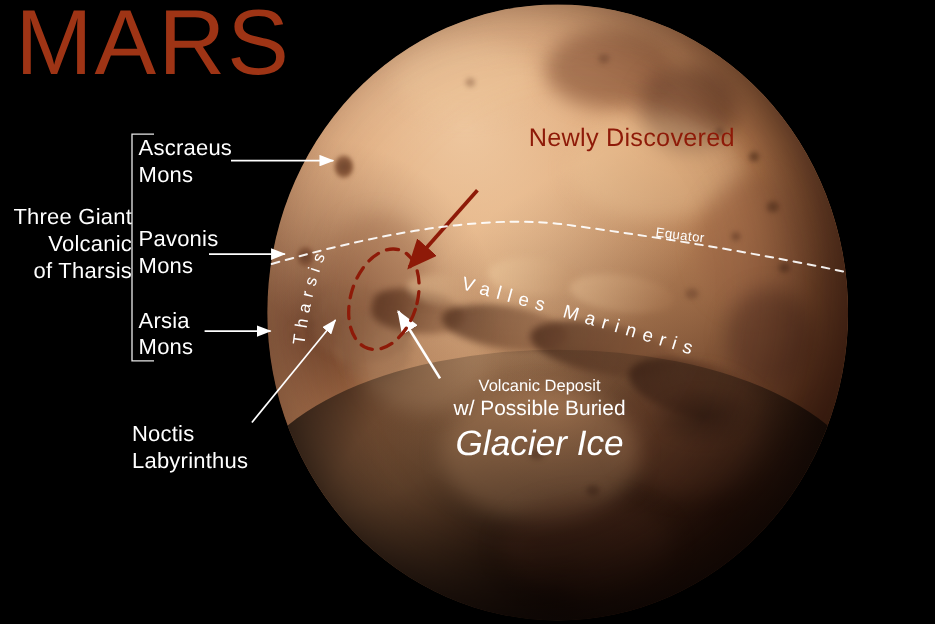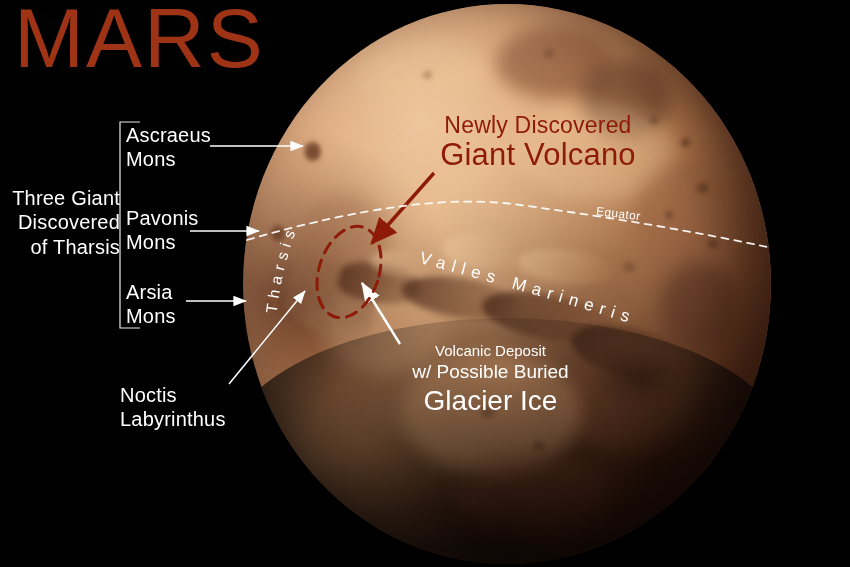--- a/index.html
+++ b/index.html
@@ -36,27 +36,27 @@
 
   .wlabel{position:absolute;color:#fff;font-size:20px;line-height:1.22;letter-spacing:.2px;}
   .wlabel.r{text-align:right;}
   #three-giant{left:8px;top:186px;width:112px;text-align:right;}
   #ascraeus{left:126px;top:123px;}
   #pavonis{left:126px;top:206px;}
   #arsia{left:126px;top:280px;}
   #noctis{left:120px;top:383px;text-align:left;width:150px;}
 
   #red-annot{position:absolute;left:408px;top:113px;color:#8e1a08;text-align:center;width:260px;}
-  #red-annot .l1{font-size:23px;line-height:1.05;letter-spacing:.2px;}
+  #red-annot .l1{font-size:23px;line-height:1.05;letter-spacing:.2px;text-align:right;}
   #red-annot .l2{font-size:31px;line-height:1.15;letter-spacing:.2px;}
 
   #glacier{position:absolute;left:383px;top:342px;width:215px;text-align:center;color:#fff;}
   #glacier .g1{font-size:15px;line-height:1.22;}
   #glacier .g2{font-size:19px;line-height:1.22;}
-  #glacier .g3{font-size:28px;line-height:1.25;}
+  #glacier .g3{font-size:32px;line-height:1.25;font-style:italic;}
 
   #equator-lbl{position:absolute;left:597px;top:204px;color:#fff;font-size:12px;
     letter-spacing:.4px;transform:rotate(7deg);transform-origin:left top;}
 
   svg.overlay{position:absolute;left:0;top:0;width:850px;height:567px;overflow:visible;}
 </style>
 </head>
 <body>
 
 <div id="stage">
@@ -144,21 +144,21 @@
     <text fill="#ffffff" font-family="Liberation Sans, sans-serif" font-size="15.5" letter-spacing="5.5">
       <textPath href="#p-tharsis" startOffset="4%">Tharsis</textPath>
     </text>
     <text fill="#ffffff" font-family="Liberation Sans, sans-serif" font-size="17" letter-spacing="6.5">
       <textPath href="#p-vm" startOffset="1%">Valles Marineris</textPath>
     </text>
   </svg>
 
   <div class="wlabel r" id="three-giant">
     <div>Three Giant</div>
-    <div>Discovered</div>
+    <div>Volcanic</div>
     <div>of Tharsis</div>
   </div>
 
   <div class="wlabel" id="ascraeus">
     <div>Ascraeus</div>
     <div>Mons</div>
   </div>
 
   <div class="wlabel" id="pavonis">
     <div>Pavonis</div>
@@ -170,21 +170,20 @@
     <div>Mons</div>
   </div>
 
   <div class="wlabel" id="noctis">
     <div>Noctis</div>
     <div>Labyrinthus</div>
   </div>
 
   <div id="red-annot">
     <div class="l1">Newly Discovered</div>
-    <div class="l2">Giant Volcano</div>
   </div>
 
   <div id="glacier">
     <div class="g1">Volcanic Deposit</div>
     <div class="g2">w/ Possible Buried</div>
     <div class="g3">Glacier Ice</div>
   </div>
 
   <div id="equator-lbl">Equator</div>
 

